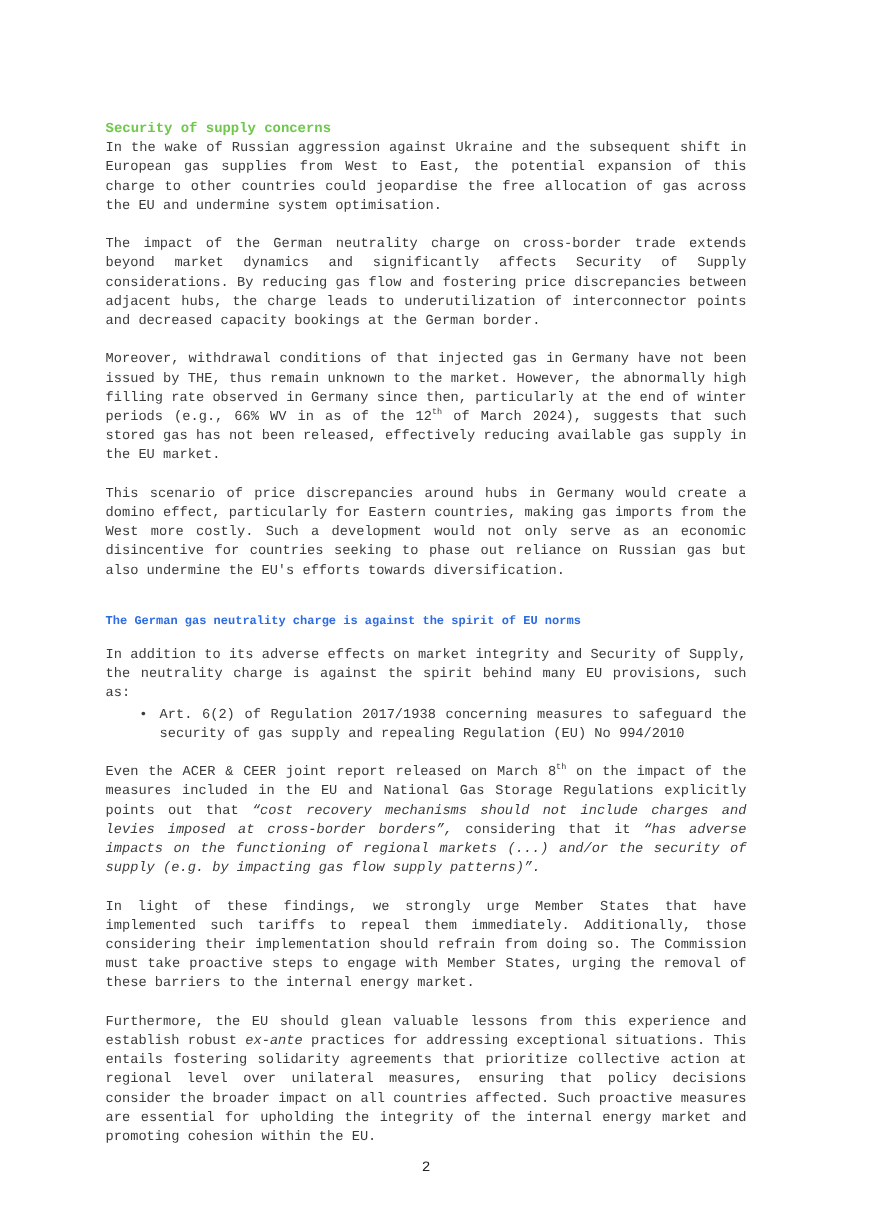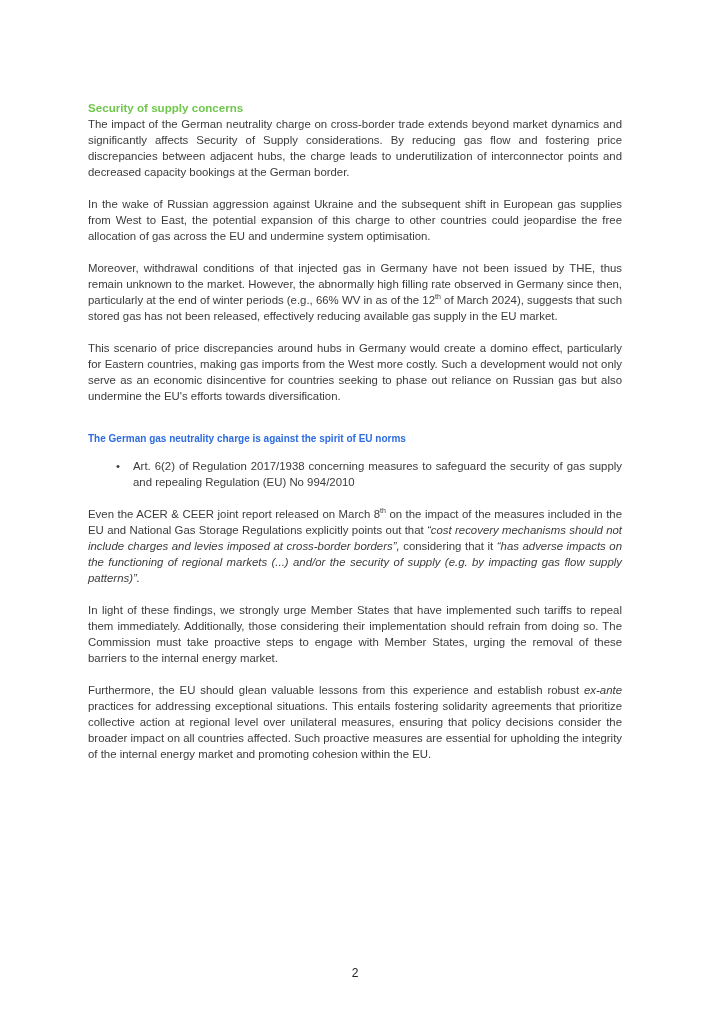--- a/index.html
+++ b/index.html
@@ -5,21 +5,21 @@
   html, body {
     margin: 0;
     padding: 0;
     background: #ffffff;
   }
   .page {
     position: relative;
     width: 724px;
     height: 1012px;
     background: #ffffff;
-    font-family: Liberation Sans, sans-serif;
+    font-family: Liberation Mono, monospace;
     color: #3b3b3b;
     overflow: hidden;
   }
   .content {
     position: absolute;
     left: 88px;
     top: 100px;
     width: 534px;
   }
   .body-text {
@@ -82,30 +82,31 @@
   }
 </style>
 </head>
 <body>
 
 <div class="page">
   <div class="content">
 
     <h3 class="heading-green">Security of supply concerns</h3>
 
+    <p class="body-text"><span>In the wake of Russian aggression against Ukraine and the subsequent shift in European gas supplies from West to East, the potential expansion of this charge to other countries could jeopardise the free allocation of gas across the EU and undermine system optimisation.</span></p>
+
     <p class="body-text"><span>The impact of the German neutrality charge on cross-border trade extends beyond market dynamics and significantly affects Security of Supply considerations. By reducing gas flow and fostering price discrepancies between adjacent hubs, the charge leads to underutilization of interconnector points and decreased capacity bookings at the German border.</span></p>
-
-    <p class="body-text"><span>In the wake of Russian aggression against Ukraine and the subsequent shift in European gas supplies from West to East, the potential expansion of this charge to other countries could jeopardise the free allocation of gas across the EU and undermine system optimisation.</span></p>
 
     <p class="body-text"><span>Moreover, withdrawal conditions of that injected gas in Germany have not been issued by THE, thus remain unknown to the market. However, the abnormally high filling rate observed in Germany since then, particularly at the end of winter periods (e.g., 66% WV in as of the 12</span><sup>th</sup><span> of March 2024), suggests that such stored gas has not been released, effectively reducing available gas supply in the EU market.</span></p>
 
     <p class="body-text"><span>This scenario of price discrepancies around hubs in Germany would create a domino effect, particularly for Eastern countries, making gas imports from the West more costly. Such a development would not only serve as an economic disincentive for countries seeking to phase out reliance on Russian gas but also undermine the EU's efforts towards diversification.</span></p>
 
     <h2 class="heading-blue">The German gas neutrality charge is against the spirit of EU norms</h2>
 
+    <p class="body-text intro-para"><span>In addition to its adverse effects on market integrity and Security of Supply, the neutrality charge is against the spirit behind many EU provisions, such as:</span></p>
 
     <ul class="bullet-list">
       <li><span>Art. 6(2) of Regulation 2017/1938 concerning measures to safeguard the security of gas supply and repealing Regulation (EU) No 994/2010</span></li>
     </ul>
 
     <p class="body-text"><span>Even the ACER &amp; CEER joint report released on March 8</span><sup>th</sup><span> on the impact of the measures included in the EU and National Gas Storage Regulations explicitly points out that </span><span class="italic">“cost recovery mechanisms should not include charges and levies imposed at cross-border borders”,</span><span> considering that it </span><span class="italic">“has adverse impacts on the functioning of regional markets (...) and/or the security of supply (e.g. by impacting gas flow supply patterns)”.</span></p>
 
     <p class="body-text"><span>In light of these findings, we strongly urge Member States that have implemented such tariffs to repeal them immediately. Additionally, those considering their implementation should refrain from doing so. The Commission must take proactive steps to engage with Member States, urging the removal of these barriers to the internal energy market.</span></p>
 
     <p class="body-text"><span>Furthermore, the EU should glean valuable lessons from this experience and establish robust </span><span class="italic">ex-ante</span><span> practices for addressing exceptional situations. This entails fostering solidarity agreements that prioritize collective action at regional level over unilateral measures, ensuring that policy decisions consider the broader impact on all countries affected. Such proactive measures are essential for upholding the integrity of the internal energy market and promoting cohesion within the EU.</span></p>

